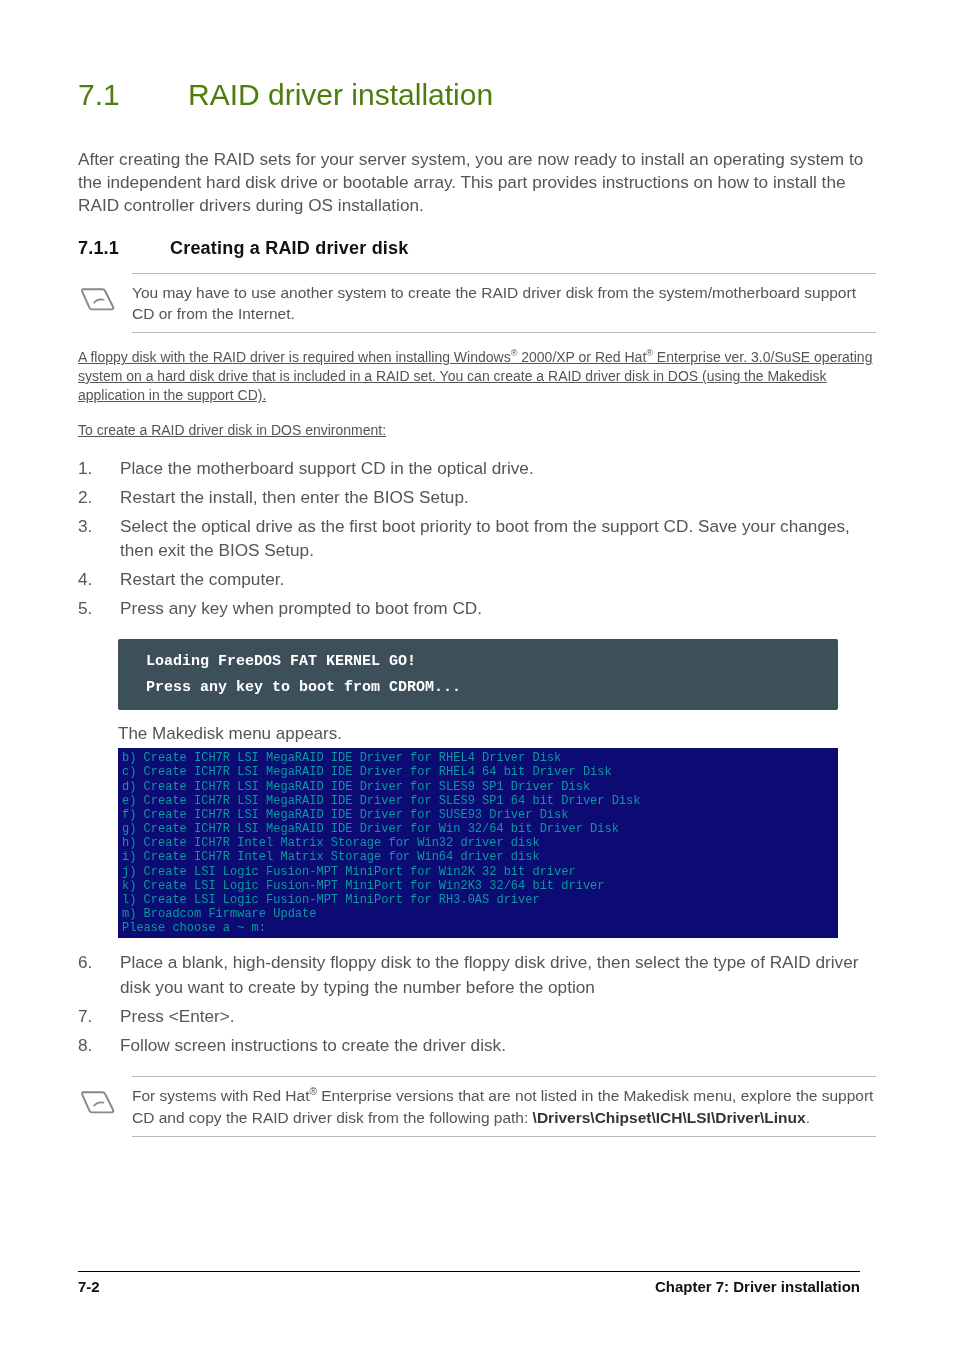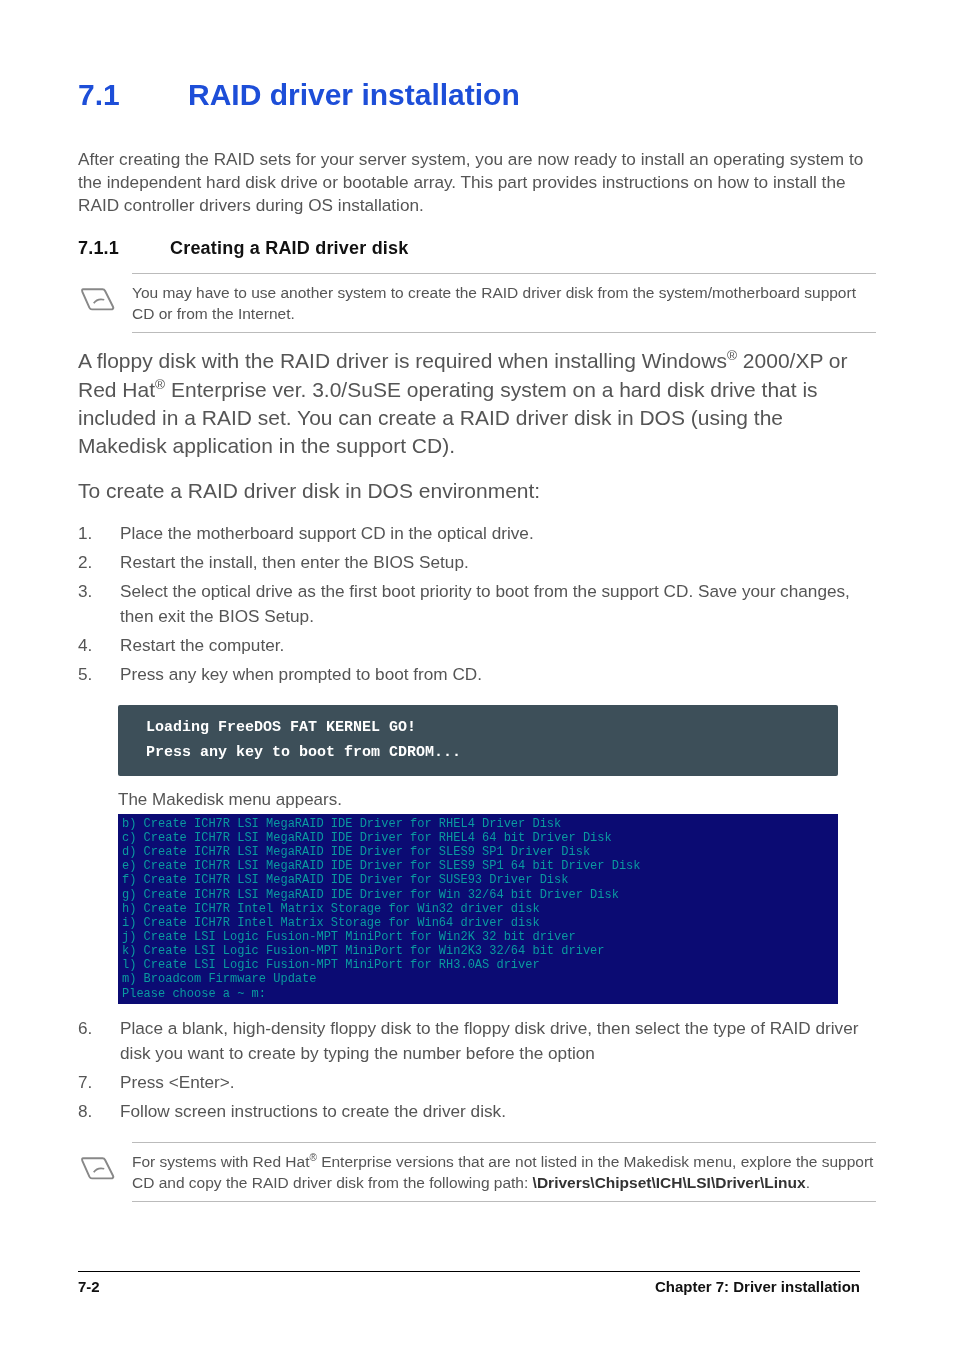--- a/index.html
+++ b/index.html
@@ -7,23 +7,23 @@
     font-family: "Helvetica Neue", Arial, sans-serif;
     background: #fff;
     color: #000;
     width: 954px;
     height: 1351px;
     position: relative;
     padding: 78px 78px 0 78px;
   }
   .section-title {
     font-size: 30px;
-    font-weight: 700;
+    font-weight: 400;
     margin-bottom: 18px;
-    color: #1d4ed8;
+    color: #4d7c0f;
   }
   .sect-num { display: inline-block; width: 110px; }
   .intro {
     font-size: 17.2px;
     line-height: 1.35;
     color: #555;
     margin-bottom: 20px;
     margin-top: 36px;
   }
   .sub-title {
@@ -49,24 +49,25 @@
   .note-text-wrap {
     flex: 1;
     border-top: 1px solid #bbb;
     border-bottom: 1px solid #bbb;
     padding: 8px 0;
     font-size: 15.5px;
     line-height: 1.38;
     color: #555;
   }
   .para {
-    font-size: 21px;
+    font-size: 14px;
     line-height: 1.35;
     color: #555;
     margin-bottom: 16px;
+    text-decoration: underline;
   }
   .sup { font-size: 0.65em; vertical-align: super; }
   ol.steps {
     list-style: none;
     font-size: 17.2px;
     line-height: 1.45;
     color: #555;
     margin-bottom: 18px;
   }
   ol.steps li { display: flex; gap: 18px; margin-bottom: 4px; }

